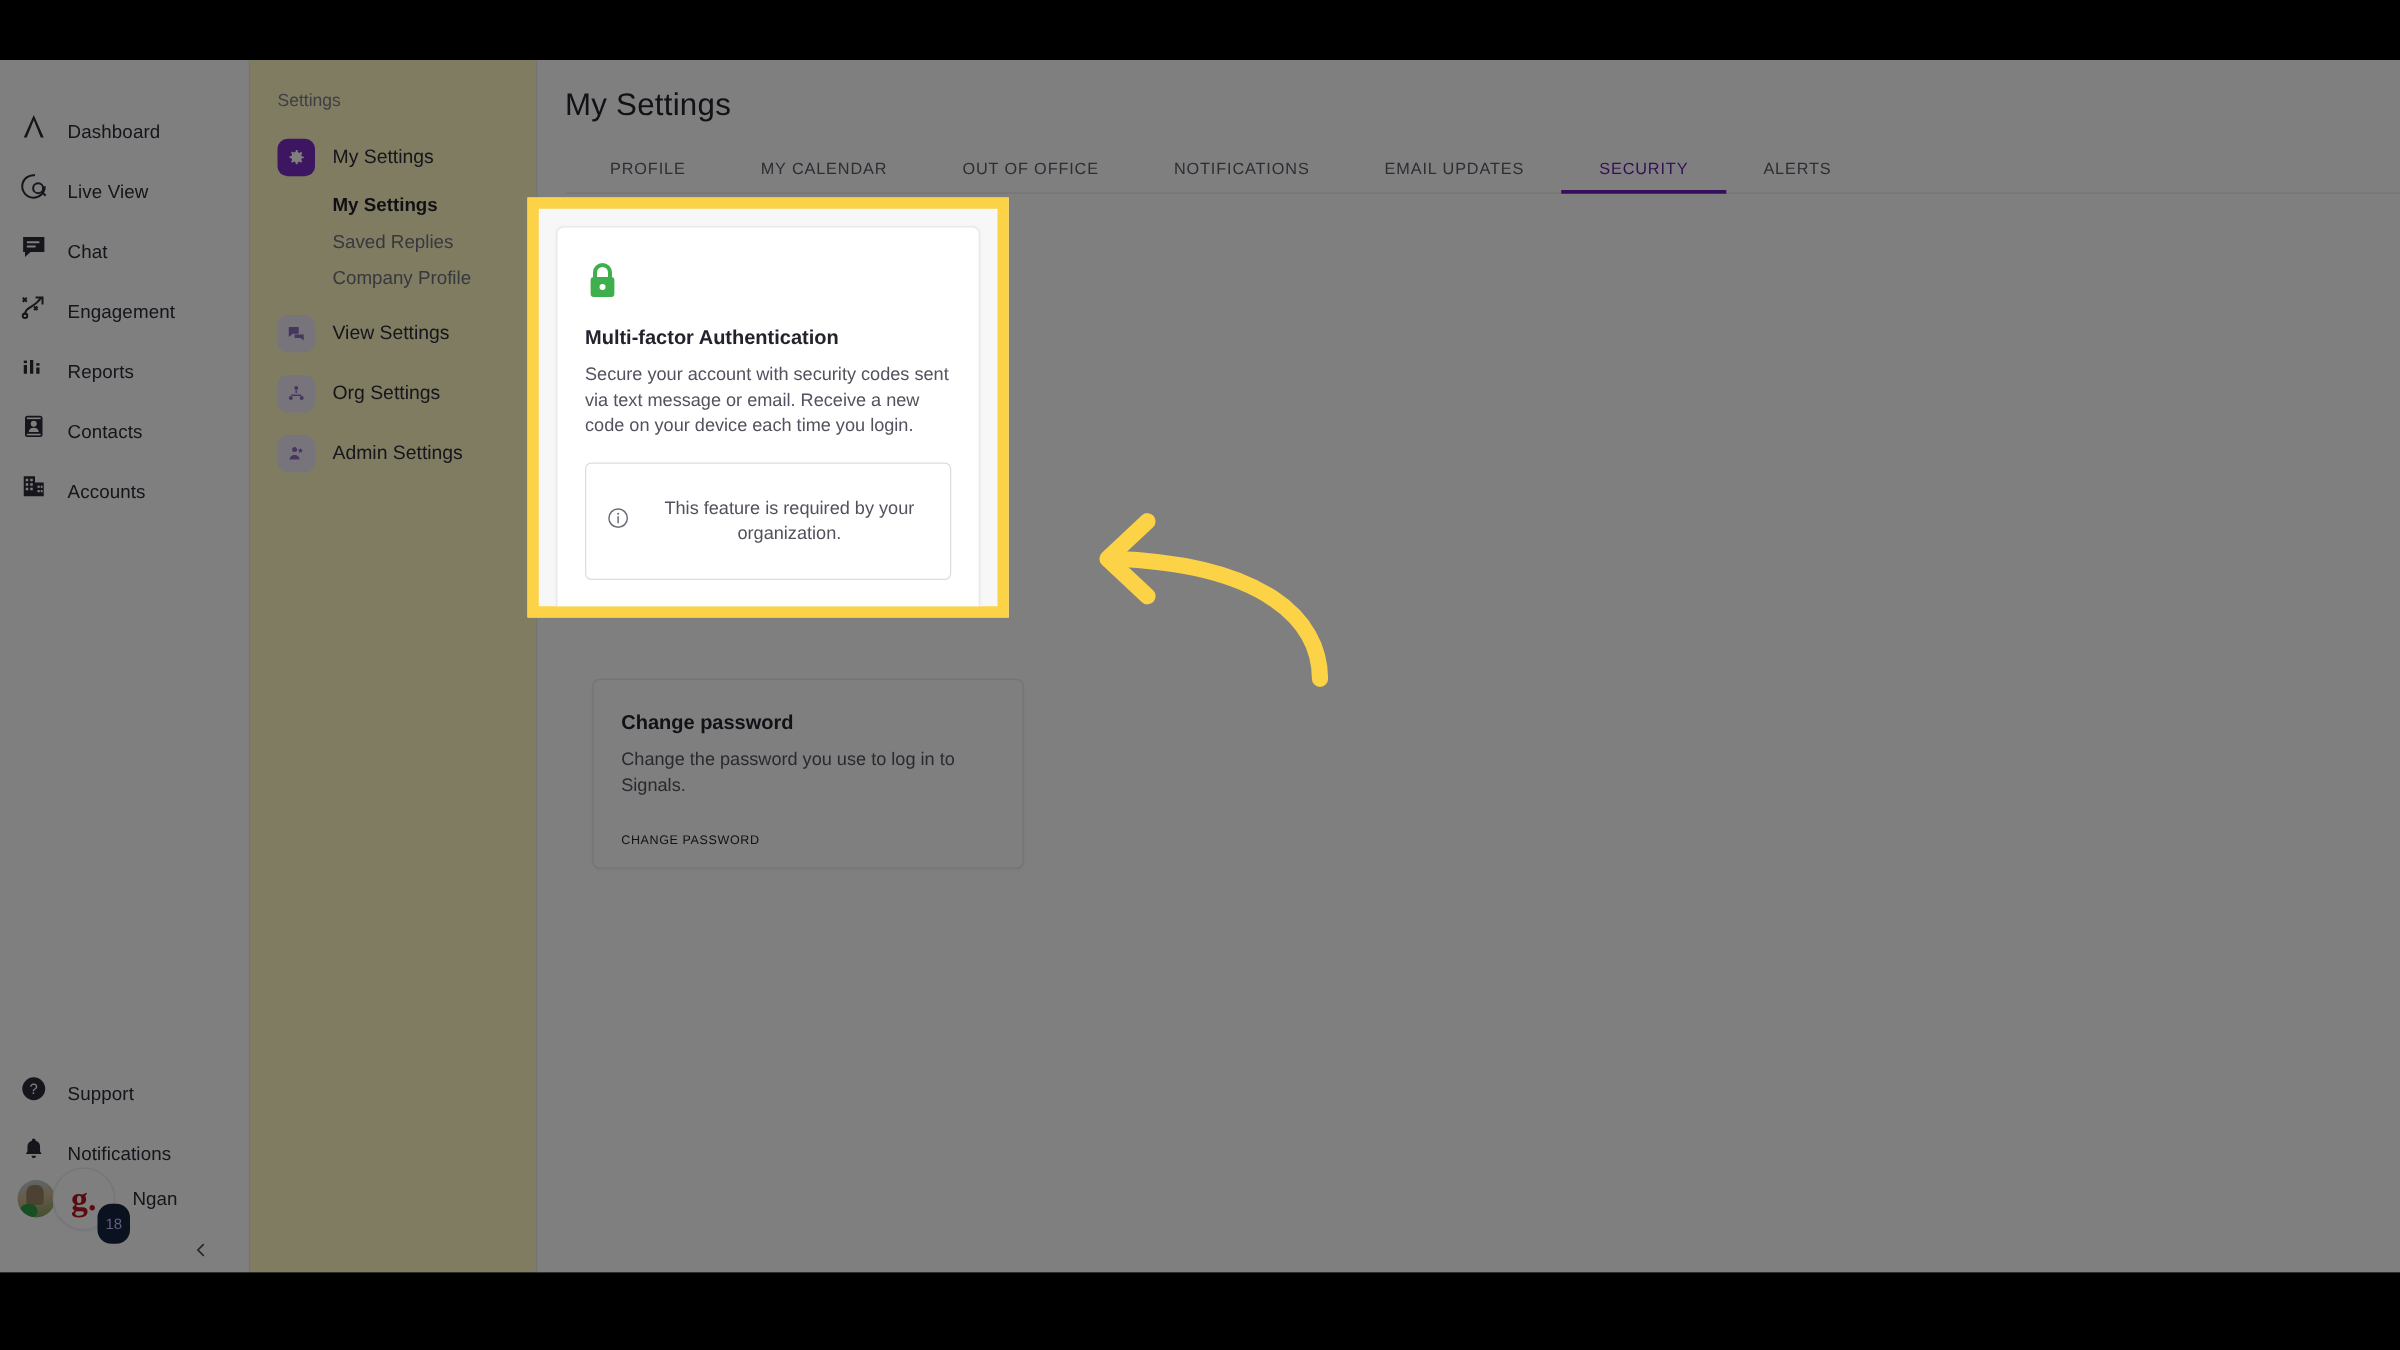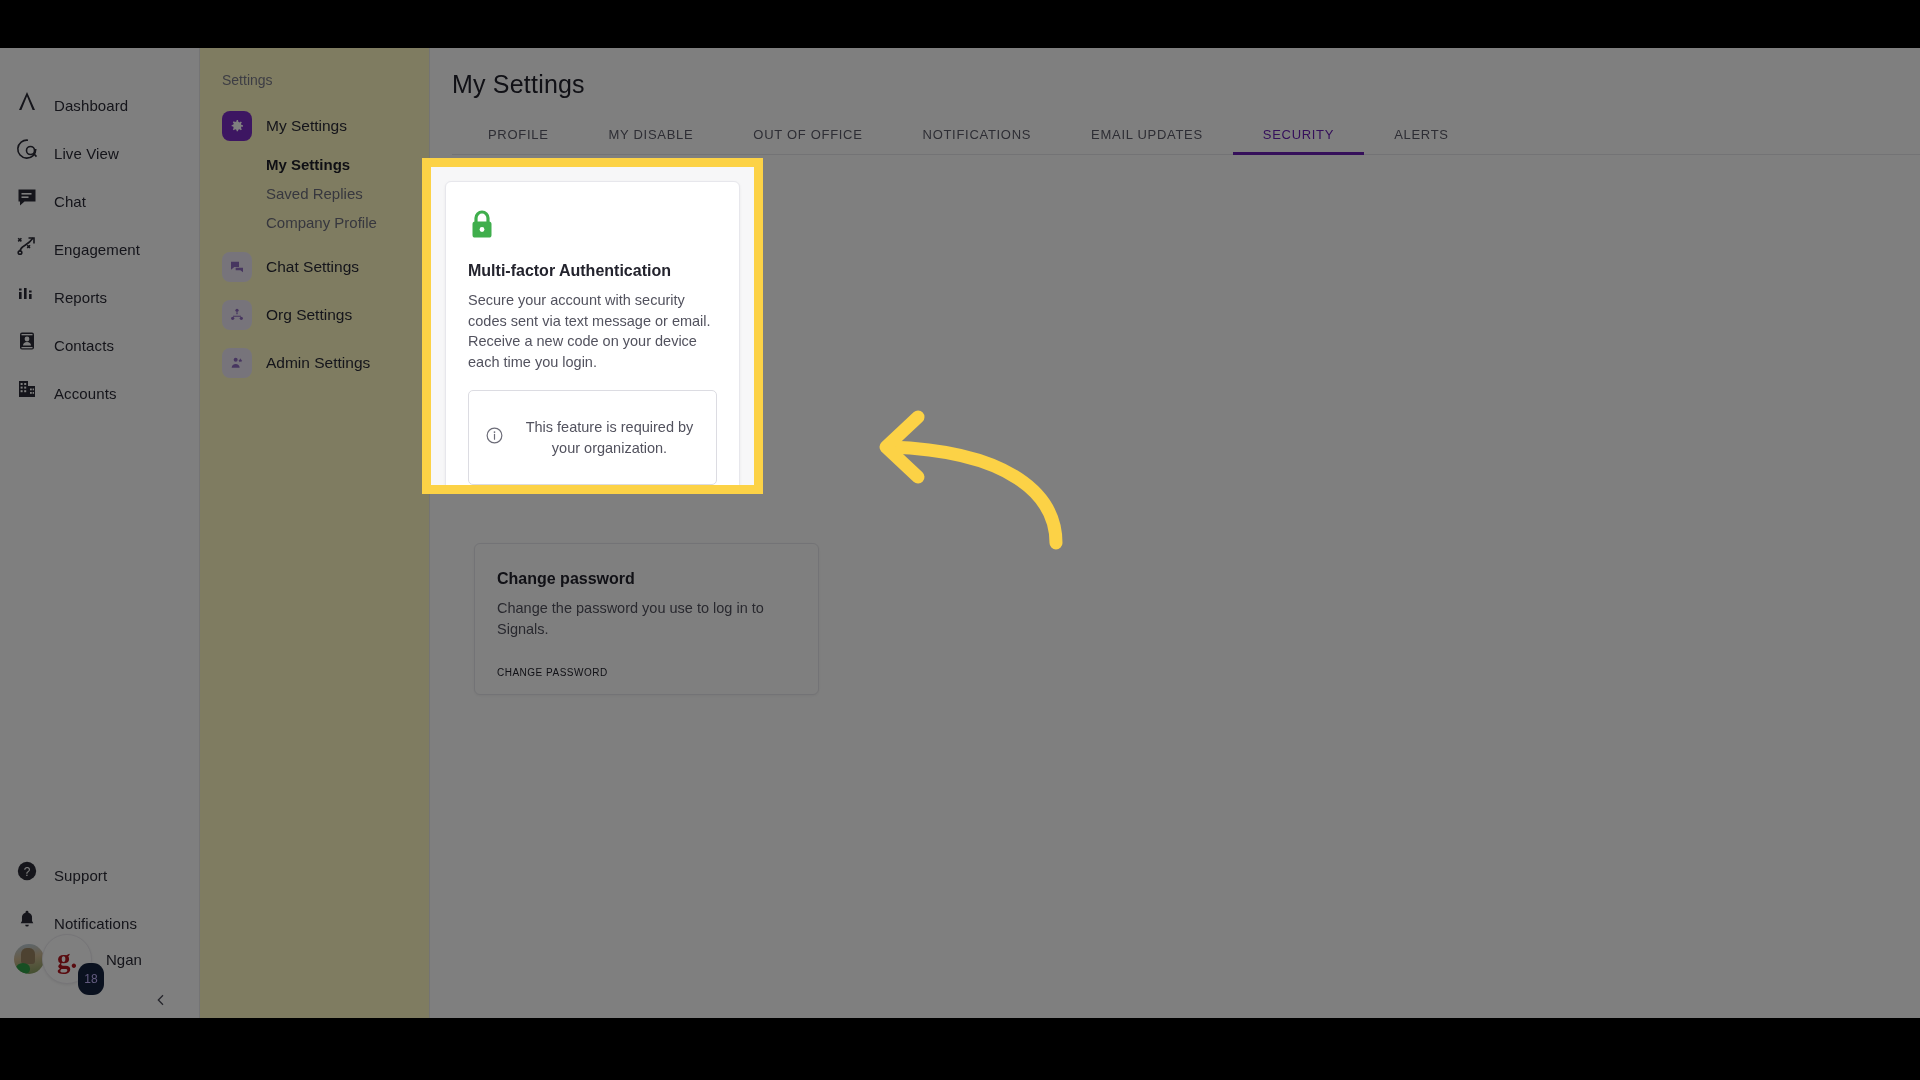--- a/index.html
+++ b/index.html
@@ -172,21 +172,21 @@
   .act {
     font-size:10px; letter-spacing:.5px; color:#23232d; cursor:pointer; background:none; border:none;
     font-family:"Liberation Sans", sans-serif;
   }
   .act.disabled { color:#b9b9c2; cursor:default; }
   .act.single { text-align:left; }
 
   
   #highlight {
     position:absolute; z-index: 70;
-    left: 422px; top: 158px; width: 341px; height: 336px;
+    left: 422px; top: 158px; width: 385px; height: 336px;
     border: 9px solid #FCD246;
     background: #f7f7f8;
     padding: 14px;
     overflow: hidden;
   }
   #highlight .card { margin-bottom: 0; width: 100%; }
 
   
   #arrow { position:absolute; z-index:80; left: 860px; top: 395px; }
 </style>
@@ -342,21 +342,21 @@
     <div class="sub-child">Saved Replies</div>
     <div class="sub-child">Company Profile</div>
 
     <div class="sub-item" style="margin-top:6px">
       <span class="sub-ico muted">
         <svg width="16" height="16" viewBox="0 0 24 24" fill="currentColor">
             <path d="M3 4h12v8H8l-5 4z"></path>
             <path d="M10 13h11v7l-4-3h-7z"></path>
           </svg>
       </span>
-      <span class="sub-label">Chat Settings</span>
+      <span class="sub-label">View Settings</span>
     </div>
 
     <div class="sub-item">
       <span class="sub-ico muted">
         <svg width="16" height="16" viewBox="0 0 24 24" fill="currentColor">
           <circle cx="12" cy="5" r="2.4"></circle>
             <circle cx="5.5" cy="17" r="2.4"></circle>
             <circle cx="18.5" cy="17" r="2.4"></circle>
           <path d="M11 8h2v3h-2zM6 13h12v1.6H6z"></path>
         </svg>
@@ -374,21 +374,21 @@
       </span>
       <span class="sub-label">Admin Settings</span>
     </div>
   </div>
 
   <div class="main">
     <div class="page-title">My Settings</div>
 
     <div class="tabs">
       <div class="tab">PROFILE</div>
-      <div class="tab">MY DISABLE</div>
+      <div class="tab">MY CALENDAR</div>
       <div class="tab">OUT OF OFFICE</div>
       <div class="tab">NOTIFICATIONS</div>
       <div class="tab">EMAIL UPDATES</div>
       <div class="tab active">SECURITY</div>
       <div class="tab">ALERTS</div>
     </div>
 
     <div class="cards">
 
       <div class="card" style="visibility:hidden; height:336px;"></div>

